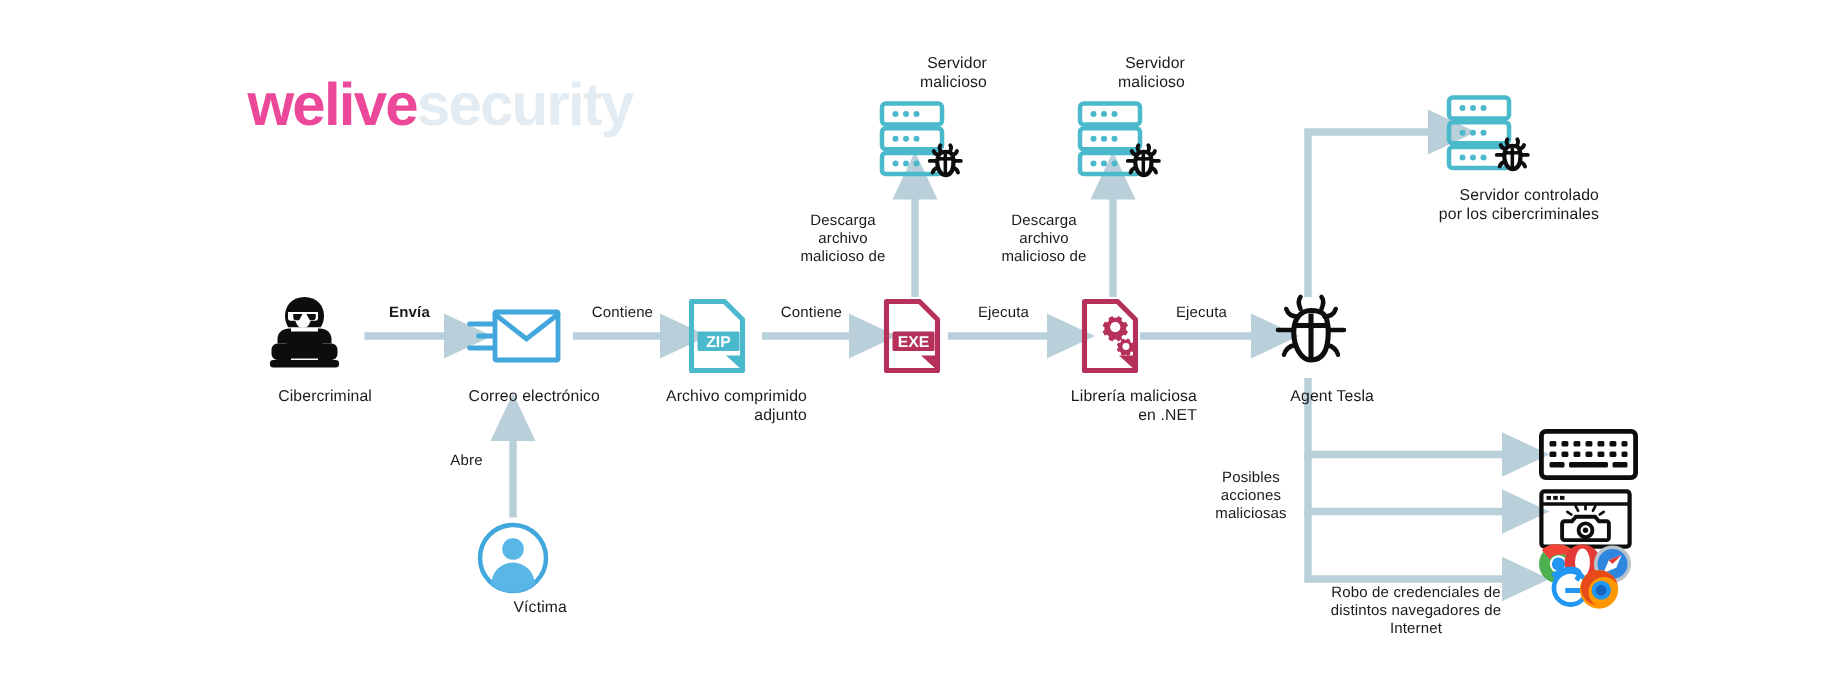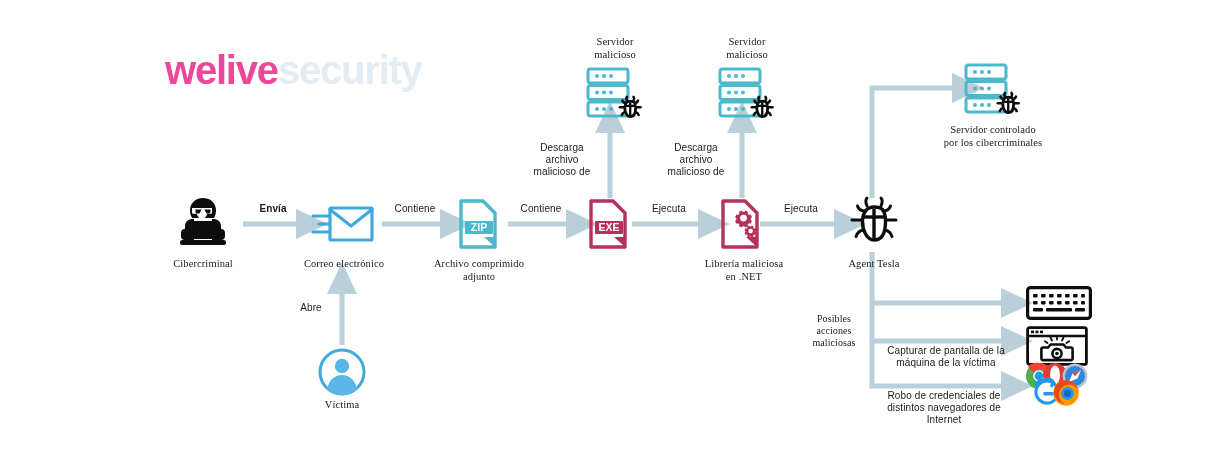--- a/index.html
+++ b/index.html
@@ -4,22 +4,22 @@
 <style>
   * { box-sizing: border-box; margin:0; padding:0; }
   html,body{ background:#ffffff; }
   body{
     font-family:"Liberation Sans", sans-serif;
     width:1222px; height:452px; position:relative; overflow:hidden;
   }
   #stage{ position:absolute; left:0; top:0; width:1222px; height:452px; }
   .node{ position:absolute; }
   .lbl{
-    position:absolute; text-align:center; color:#1a1a1a;
-    font-size:10.5px; line-height:12.5px; font-family:Liberation Serif, serif;
+    position:absolute; text-align:right; color:#1a1a1a;
+    font-size:10.5px; line-height:12.5px; font-family:Liberation Sans, sans-serif;
     white-space:pre-line; letter-spacing:.1px;
   }
   .arrow-lbl{
     position:absolute; text-align:center; color:#1a1a1a;
     font-size:10px; line-height:12px; white-space:pre-line; letter-spacing:.1px;
   }
   .watermark{
     position:absolute; left:165px; top:48px;
     font-size:40px; font-weight:bold; letter-spacing:-1.2px;
     font-family:"Liberation Sans", sans-serif; user-select:none;
@@ -68,25 +68,23 @@
   <div class="arrow-lbl" style="left:498px; top:203px; width:86px;">Contiene</div>
   <div class="arrow-lbl" style="left:628px; top:203px; width:82px;">Ejecuta</div>
   <div class="arrow-lbl" style="left:760px; top:203px; width:82px;">Ejecuta</div>
   <div class="arrow-lbl" style="left:288px; top:302px; width:46px;">Abre</div>
   <div class="arrow-lbl" style="left:523px; top:142px; width:78px;">Descarga
 archivo
 malicioso de</div>
   <div class="arrow-lbl" style="left:657px; top:142px; width:78px;">Descarga
 archivo
 malicioso de</div>
-  <div class="arrow-lbl" style="left:798px; top:313px; width:72px;font-family:Liberation Serif, serif;">Posibles
+  <div class="arrow-lbl" style="left:798px; top:313px; width:72px;">Posibles
 acciones
 maliciosas</div>
-  <div class="arrow-lbl" style="left:878px; top:345px; width:136px;">Capturar de pantalla de la
-máquina de la víctima</div>
   <div class="arrow-lbl" style="left:878px; top:390px; width:132px;">Robo de credenciales de
 distintos navegadores de
 Internet</div>
 
   <div class="node" style="left:172px; top:196px; width:62px; height:58px;">
     <svg width="62" height="58" viewBox="0 0 62 58">
       <g fill="#0d0d0d">
         <path d="M31 2c-8 0-13 5.5-13 12.5 0 3 .8 5.6 2.2 7.6h21.6C43.2 20.1 44 17.5 44 14.5 44 7.5 39 2 31 2z"></path>
         <path d="M22 12h18v4.2c0 1-0.7 1.6-1.6 1.6h-3.2l-1.2 2.6c-.6 1.3-1.8 2-3.2 2h-1.6c-1.4 0-2.6-.7-3.2-2l-1.2-2.6h-3.2c-.9 0-1.6-.6-1.6-1.6V12z" fill="#ffffff"></path>
         <path d="M23.5 13.4h6.2l-2.3 4.1h-2.1c-1 0-1.8-.8-1.8-1.8v-2.3zM32.3 13.4h6.2v2.3c0 1-.8 1.8-1.8 1.8h-2.1l-2.3-4.1z" fill="#0d0d0d"></path>

